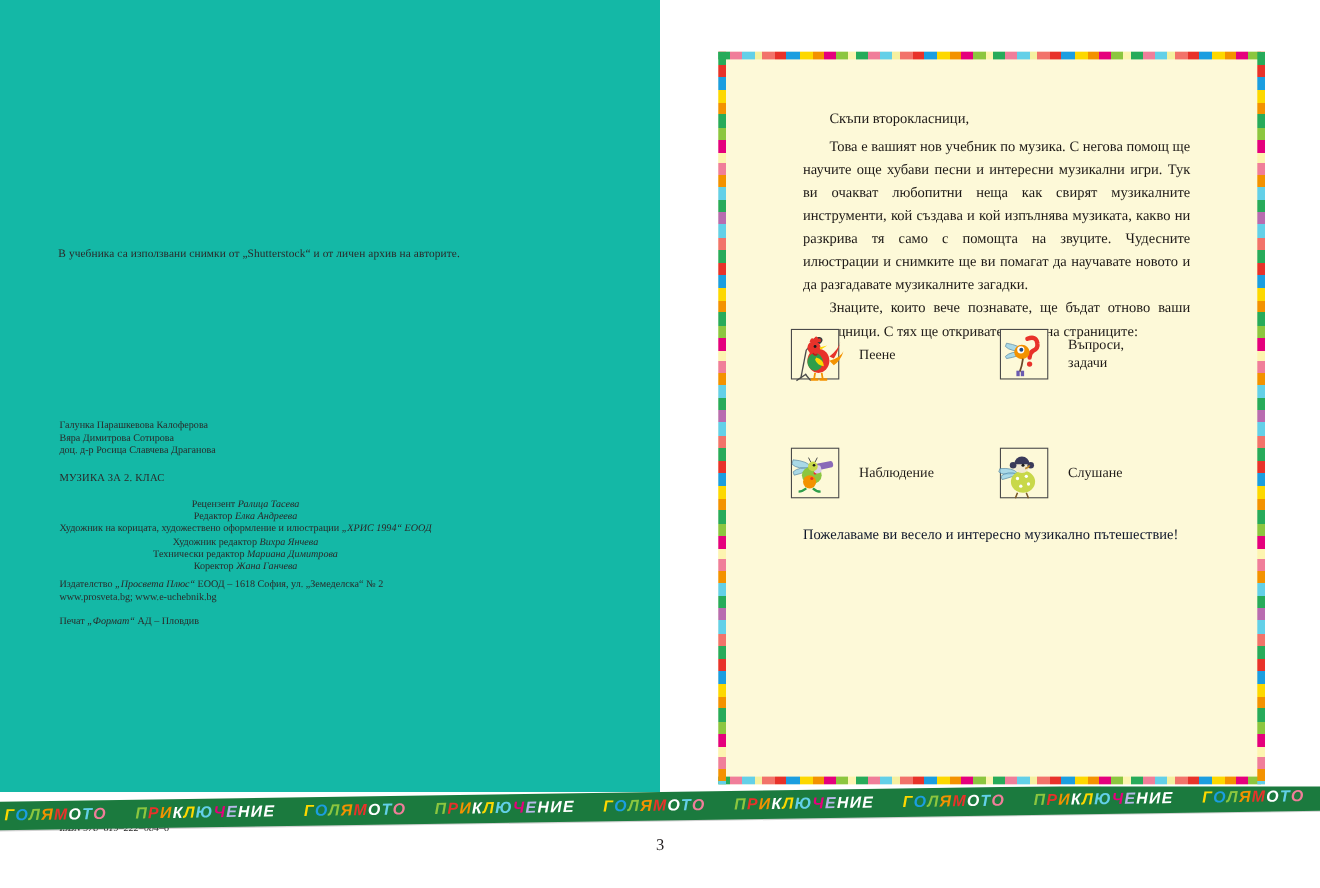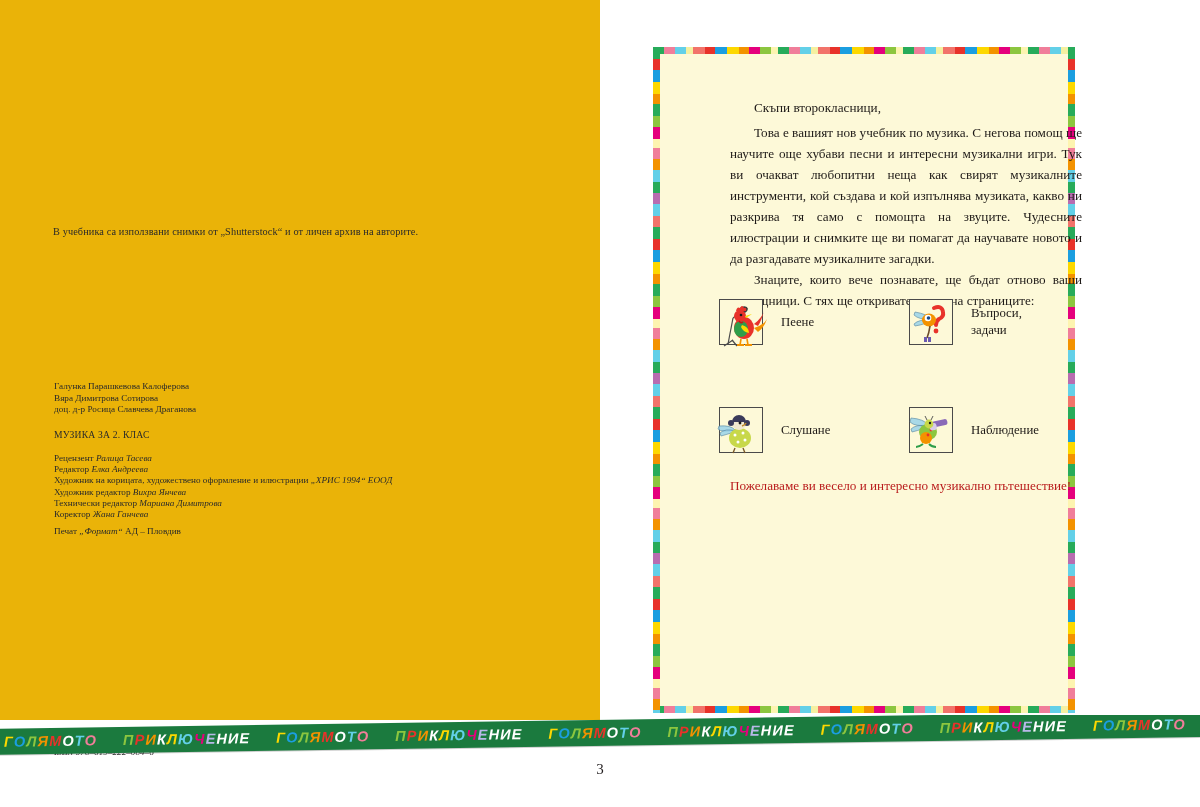--- a/index.html
+++ b/index.html
@@ -14,21 +14,21 @@
     overflow: hidden;
     font-family: "Liberation Serif", serif;
     color: #231f20;
   }
 
   
   #left-page {
     position: absolute;
     left: 0; top: 0;
     width: 600px; height: 720px;
-    background: #eab308;
+    background: #14b8a6;
   }
   .imprint-note {
     position: absolute;
     left: 53px; top: 226px;
     font-size: 10.3px;
     letter-spacing: .1px;
     color: #2a2a2a;
   }
   .authors-block {
     position: absolute;
@@ -43,20 +43,21 @@
     font-size: 9.6px;
     letter-spacing: .2px;
     color: #2a2a2a;
   }
   .credits-block {
     position: absolute;
     left: 54px; top: 453px;
     font-size: 9.2px;
     line-height: 11.2px;
     color: #2a2a2a;
+    text-align: center;
   }
   .credits-block .it { font-style: italic; }
   .pubinfo-block {
     position: absolute;
     left: 54px; top: 526px;
     font-size: 9.2px;
     line-height: 11.3px;
     color: #2a2a2a;
   }
   .pubinfo-block .it { font-style: italic; }
@@ -74,21 +75,21 @@
     left: 54px; top: 747px;
     font-size: 9.2px;
     color: #2a2a2a;
     font-style: italic;
   }
 
   
   #right-page {
     position: absolute;
     left: 653px; top: 47px;
-    width: 422px; height: 666px;
+    width: 497px; height: 666px;
     background: #fdf9d8;
     box-sizing: border-box;
   }
   
   .deco-border {
     position: absolute;
     pointer-events: none;
   }
   .deco-top, .deco-bottom {
     left: 0; width: 100%; height: 7px;
@@ -181,21 +182,21 @@
     line-height: 17px;
     color: #1e1a17;
   }
 
   .closing {
     position: absolute;
     left: 77px; top: 428px;
     width: 352px;
     font-size: 13.2px;
     line-height: 21px;
-    color: #b91c1c;
+    color: #0f172a;
   }
   .closing .sign {
     display: block;
     text-align: right;
     font-style: italic;
     margin-top: 7px;
   }
 
   
   #banner {
@@ -271,20 +272,26 @@
       <span>Технически редактор </span><span class="it">Мариана Димитрова</span>
     </div>
     <div>
       <span>Коректор </span><span class="it">Жана Ганчева</span>
     </div>
   </div>
 
   <div class="pubinfo-block">
     <div class="pub-group">
       <div>
+        <span>Издателство </span><span class="it">„Просвета Плюс“</span><span> ЕООД – 1618 София, ул. „Земеделска“ № 2</span>
+      </div>
+      <div>www.prosveta.bg; www.e-uchebnik.bg</div>
+    </div>
+    <div class="pub-group">
+      <div>
         <span>Печат </span><span class="it">„Формат“</span><span> АД – Пловдив</span>
       </div>
     </div>
   </div>
 
   <div class="copyright-block">
   </div>
 
   <div class="isbn-line">ISBN 978–619–222–084–6</div>
 </div>
@@ -362,66 +369,66 @@
 
     </div>
 
     <div class="legend-row">
 
       <div class="legend-cell">
         <div class="legend-icon">
           <div class="frame"></div>
           <svg width="56" height="56" viewBox="0 0 56 56">
 
+            <path d="M10 16 q13 1 17 7 q-13 2 -18 -3z" fill="#9bd4ea" opacity=".85" stroke="#4a7fa0" stroke-width=".7"></path>
+            <path d="M11 30 q12 -3 16 -6 q-12 -2 -17 3z" fill="#9bd4ea" opacity=".85" stroke="#4a7fa0" stroke-width=".7"></path>
+
+            <ellipse cx="27" cy="30" rx="9" ry="8" fill="#8cc63f"></ellipse>
+            <ellipse cx="25" cy="36" rx="6" ry="6" fill="#f39200"></ellipse>
+            <circle cx="30" cy="28" r="1.4" fill="#e8322a"></circle>
+            <circle cx="27" cy="33" r="1.4" fill="#e8322a"></circle>
+
+            <rect x="30" y="20" width="16" height="6" rx="2.6" fill="#8a6ab8" transform="rotate(-12 30 20)"></rect>
+            <rect x="28" y="22" width="7" height="7" rx="2.4" fill="#d8cde8" transform="rotate(-12 28 22)"></rect>
+
+            <circle cx="28" cy="22" r="4.4" fill="#c8d84a"></circle>
+            <circle cx="29" cy="21" r="1.2" fill="#1a1a1a"></circle>
+            <path d="M26 18 l-2 -4 M30 18 l2 -4" stroke="#4a4a4a" stroke-width=".9" fill="none"></path>
+
+            <path d="M22 42 q-4 3 -7 3 M28 42 q3 3 7 3" stroke="#2e9e4a" stroke-width="2" fill="none"></path>
+          </svg>
+        </div>
+        <div class="legend-label">Наблюдение</div>
+      </div>
+
+      <div class="legend-cell">
+        <div class="legend-icon">
+          <div class="frame"></div>
+          <svg width="56" height="56" viewBox="0 0 56 56">
+
             <path d="M8 24 q12 -1 16 4 q-13 3 -17 -1z" fill="#9bd4ea" opacity=".85" stroke="#4a7fa0" stroke-width=".7"></path>
             <path d="M10 34 q11 -3 15 -5 q-11 -3 -16 2z" fill="#9bd4ea" opacity=".85" stroke="#4a7fa0" stroke-width=".7"></path>
 
             <ellipse cx="29" cy="36" rx="11" ry="10" fill="#c8d84a"></ellipse>
             <circle cx="24" cy="33" r="1.5" fill="#ffffff"></circle>
             <circle cx="32" cy="31" r="1.5" fill="#ffffff"></circle>
             <circle cx="27" cy="40" r="1.5" fill="#ffffff"></circle>
             <circle cx="34" cy="38" r="1.5" fill="#ffffff"></circle>
 
             <circle cx="28" cy="21" r="7" fill="#f0e8d0"></circle>
             <path d="M21 20 a7 7 0 0 1 14 0" fill="#3a3a5a"></path>
             <circle cx="20" cy="21" r="3" fill="#3a3a5a"></circle>
             <circle cx="36" cy="21" r="3" fill="#3a3a5a"></circle>
             <circle cx="29" cy="21" r="1.4" fill="#1a1a1a"></circle>
             <path d="M31 24 q3 -1 4 -3" stroke="#c08a2a" stroke-width="1.6" fill="none"></path>
 
             <path d="M24 46 l-2 5 M32 46 l2 5" stroke="#7a5a2a" stroke-width="1.4" fill="none"></path>
           </svg>
         </div>
         <div class="legend-label">Слушане</div>
-      </div>
-
-      <div class="legend-cell">
-        <div class="legend-icon">
-          <div class="frame"></div>
-          <svg width="56" height="56" viewBox="0 0 56 56">
-
-            <path d="M10 16 q13 1 17 7 q-13 2 -18 -3z" fill="#9bd4ea" opacity=".85" stroke="#4a7fa0" stroke-width=".7"></path>
-            <path d="M11 30 q12 -3 16 -6 q-12 -2 -17 3z" fill="#9bd4ea" opacity=".85" stroke="#4a7fa0" stroke-width=".7"></path>
-
-            <ellipse cx="27" cy="30" rx="9" ry="8" fill="#8cc63f"></ellipse>
-            <ellipse cx="25" cy="36" rx="6" ry="6" fill="#f39200"></ellipse>
-            <circle cx="30" cy="28" r="1.4" fill="#e8322a"></circle>
-            <circle cx="27" cy="33" r="1.4" fill="#e8322a"></circle>
-
-            <rect x="30" y="20" width="16" height="6" rx="2.6" fill="#8a6ab8" transform="rotate(-12 30 20)"></rect>
-            <rect x="28" y="22" width="7" height="7" rx="2.4" fill="#d8cde8" transform="rotate(-12 28 22)"></rect>
-
-            <circle cx="28" cy="22" r="4.4" fill="#c8d84a"></circle>
-            <circle cx="29" cy="21" r="1.2" fill="#1a1a1a"></circle>
-            <path d="M26 18 l-2 -4 M30 18 l2 -4" stroke="#4a4a4a" stroke-width=".9" fill="none"></path>
-
-            <path d="M22 42 q-4 3 -7 3 M28 42 q3 3 7 3" stroke="#2e9e4a" stroke-width="2" fill="none"></path>
-          </svg>
-        </div>
-        <div class="legend-label">Наблюдение</div>
       </div>
 
     </div>
   </div>
 
   <div class="closing">
     <span>Пожелаваме ви весело и интересно музикално пътешествие!</span>
   </div>
 </div>
 

